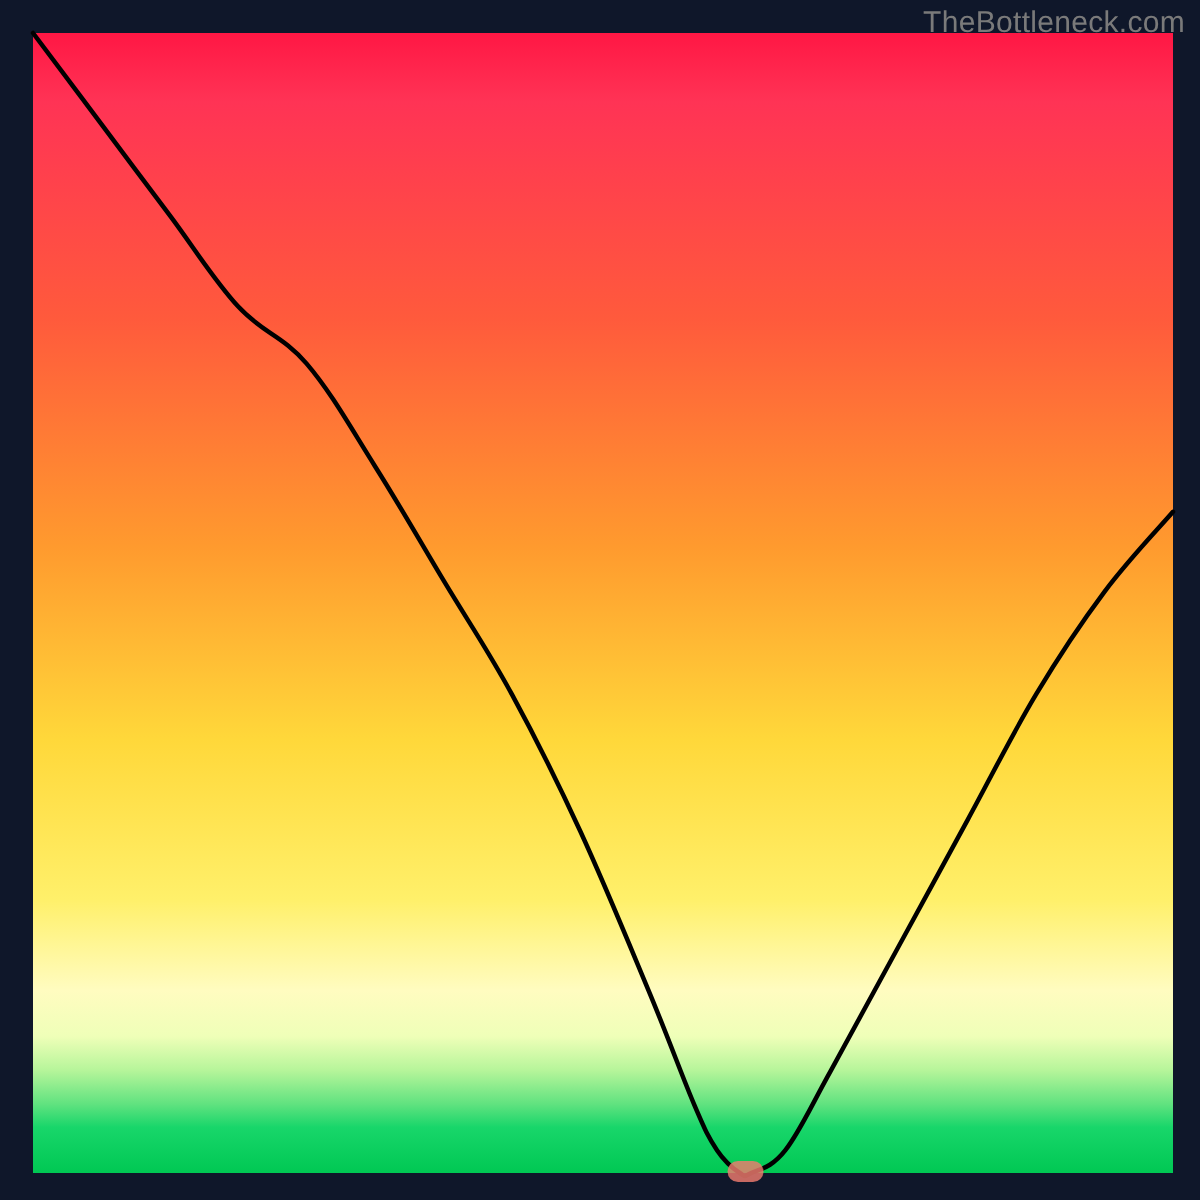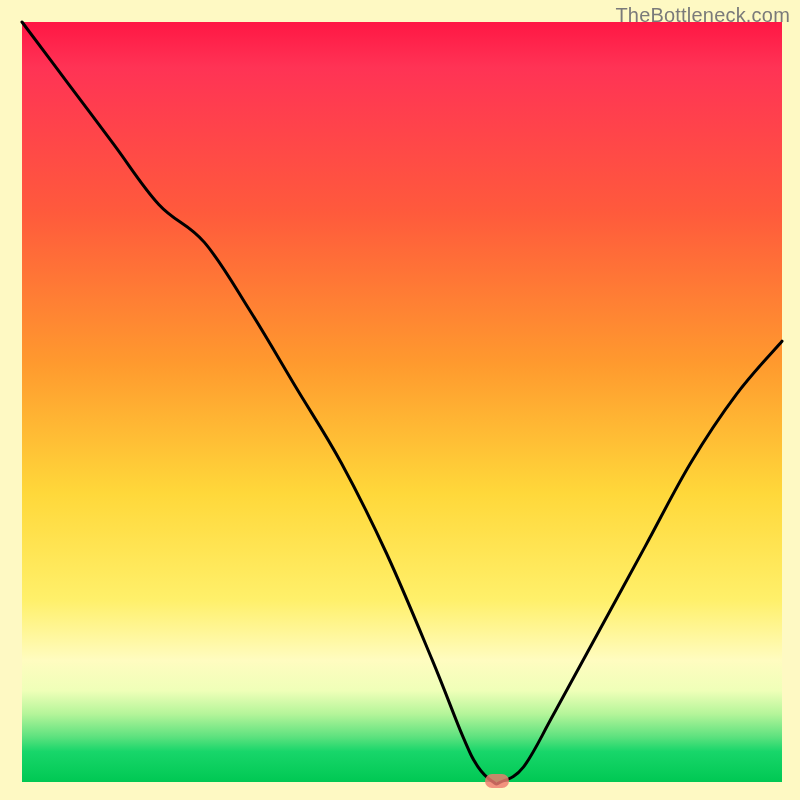--- a/index.html
+++ b/index.html
@@ -8,21 +8,21 @@
     width: 800px;
     height: 800px;
     background: #000;
     overflow: hidden;
     font-family: Arial, Helvetica, sans-serif;
   }
   .outer {
     position: relative;
     width: 800px;
     height: 800px;
-    background: #fef9c3;
+    background: #0f172a;
   }
   .plot-area {
     position: absolute;
     left: 22px;
     top: 22px;
     width: 760px;
     height: 760px;
     
     background: linear-gradient(
       to bottom,

